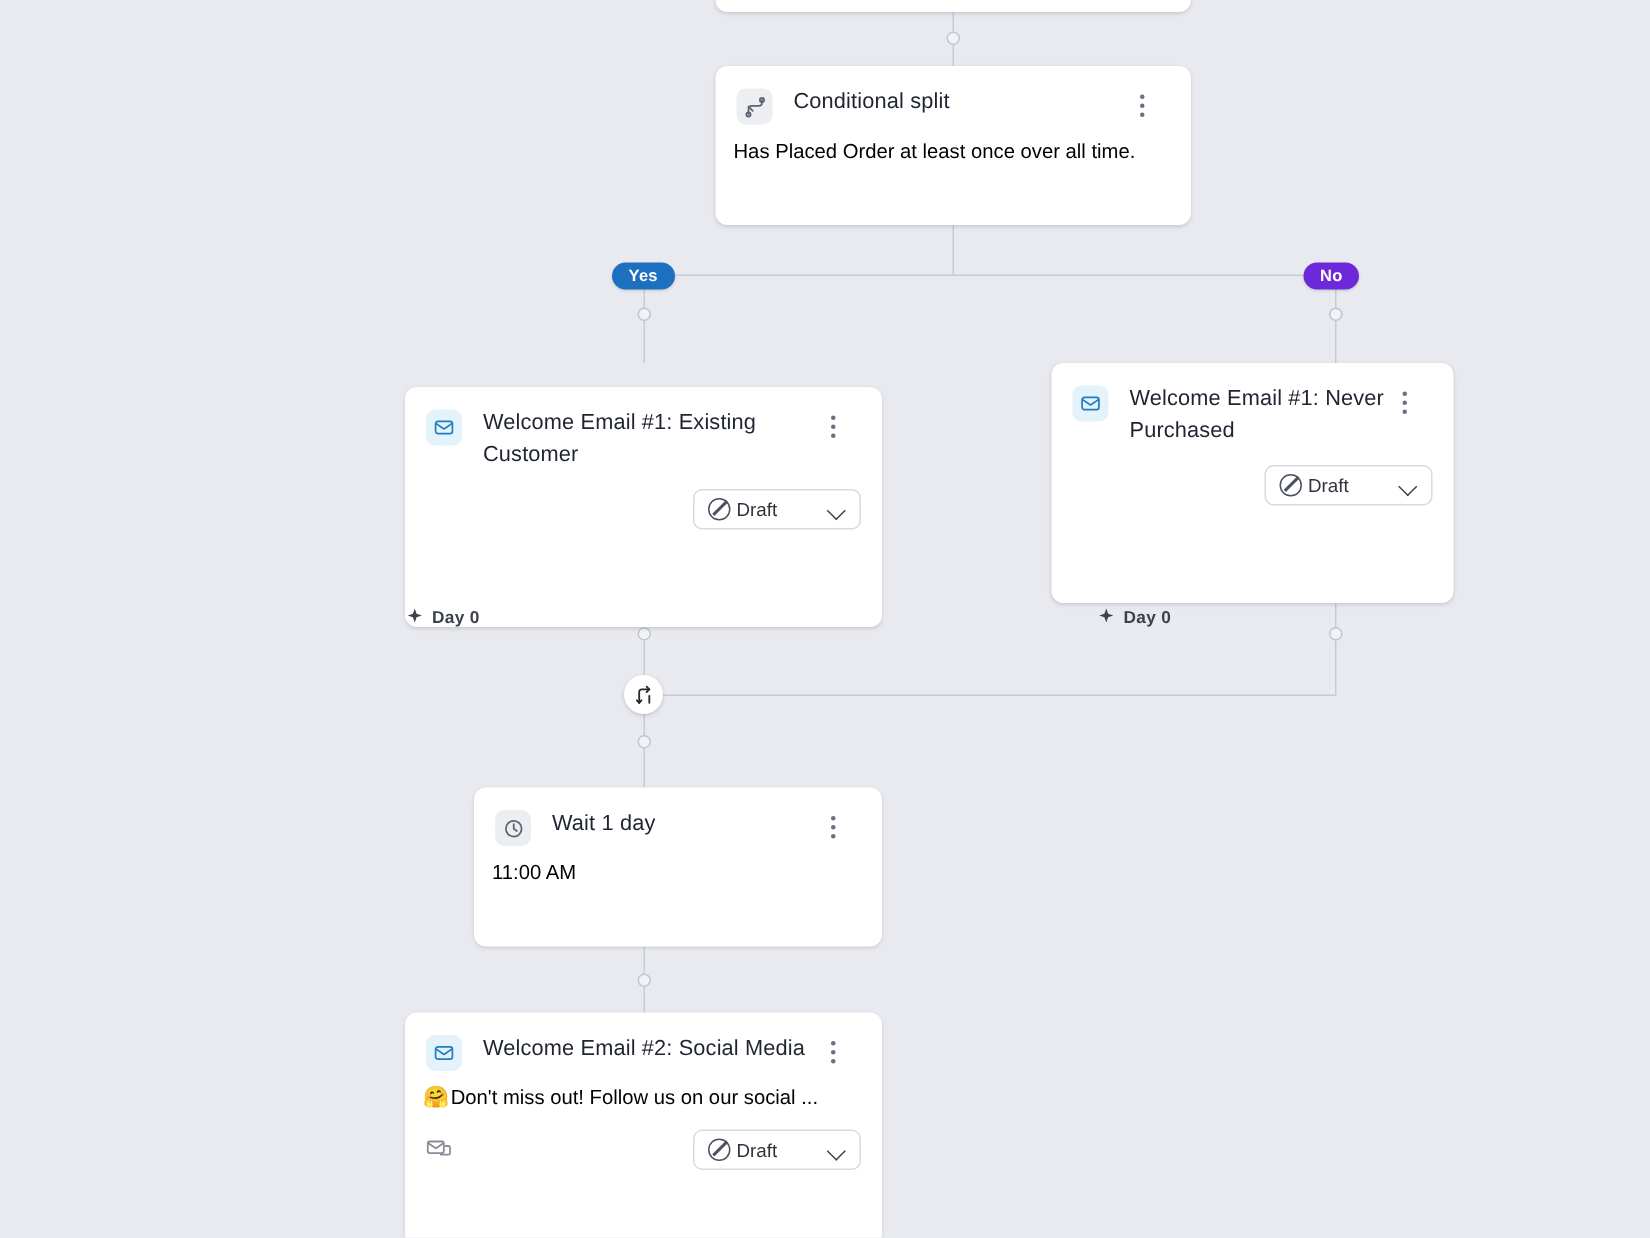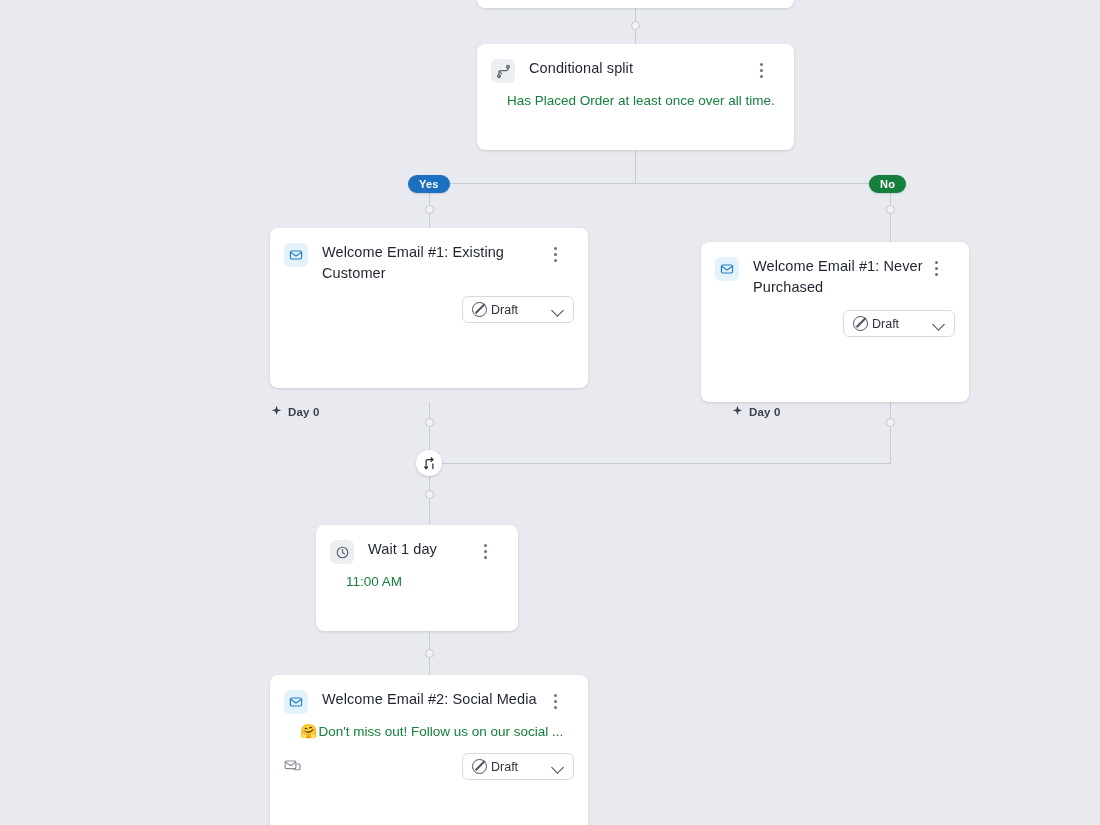--- a/index.html
+++ b/index.html
@@ -48,22 +48,22 @@
   }
   .kebab i{
     position:absolute;left:6px;width:3px;height:3px;border-radius:50%;
     background:#6b7081;display:block;
   }
   .kebab i:nth-child(1){top:3px;}
   .kebab i:nth-child(2){top:9px;}
   .kebab i:nth-child(3){top:15px;}
 
   .card-body{
-    padding:8px 14px 0 30px;font-size:13.5px;line-height:19px;
-    color:#15803d;white-space:nowrap;overflow:hidden;
+    padding:8px 14px 0 12px;font-size:13.5px;line-height:19px;
+    color:#000000;white-space:nowrap;overflow:hidden;
   }
   .card-body .emo{font-size:14px;margin-right:1px;}
 
   .card-foot{
     display:flex;align-items:center;justify-content:flex-end;
     padding:12px 14px 14px 14px;
   }
   .card-foot.with-left{justify-content:space-between;}
 
   .status{
@@ -158,23 +158,23 @@
       <div class="kebab">
           <i></i>
           <i></i>
           <i></i>
         </div>
     </div>
     <div class="card-body">Has Placed Order at least once over all time.</div>
   </div>
 
   <div class="badge" id="badge-yes" style="left: 408px; top: 175px; background: rgb(29, 111, 192);"><span>Yes</span></div>
-  <div class="badge" id="badge-no" style="left: 869px; top: 175px; background: #15803d;"><span>No</span></div>
-
-  <div class="card" style="left:270px;top:228px;width:318px;height:160px;">
+  <div class="badge" id="badge-no" style="left: 869px; top: 175px; background: #6d28d9;"><span>No</span></div>
+
+  <div class="card" style="left:270px;top:258px;width:318px;height:160px;">
     <div class="card-head">
       <div class="head-icon icon-mail">
         <svg width="14" height="14" viewBox="0 0 16 16" fill="none" aria-hidden="true">
           <rect x="1.6" y="3.4" width="12.8" height="9.2" rx="1.8" stroke="#1f7ec0" stroke-width="1.3"></rect>
           <path d="M2.3 5.2l5.1 3.6c.4.3.8.3 1.2 0l5.1-3.6" stroke="#1f7ec0" stroke-width="1.3" stroke-linecap="round"></path>
         </svg>
       </div>
       <div class="head-title">Welcome Email #1: Existing Customer</div>
       <div class="kebab">
           <i></i>
@@ -229,21 +229,21 @@
 
   <div class="merge" style="left:416px;top:450px;">
     <svg width="15" height="15" viewBox="0 0 16 16" fill="none" aria-hidden="true">
       <path d="M4.4 13.4V5.6c0-1 .8-1.8 1.8-1.8h5.4" stroke="#24282f" stroke-width="1.3" stroke-linecap="round" stroke-linejoin="round"></path>
       <path d="M9.7 1.9l1.9 1.9-1.9 1.9" stroke="#24282f" stroke-width="1.3" stroke-linecap="round" stroke-linejoin="round"></path>
       <path d="M11.6 13.4V8.4" stroke="#24282f" stroke-width="1.3" stroke-linecap="round"></path>
       <path d="M2.8 11.6l1.6 1.9 1.6-1.9" stroke="#24282f" stroke-width="1.3" stroke-linecap="round" stroke-linejoin="round"></path>
     </svg>
   </div>
 
-  <div class="card" style="left:316px;top:525px;width:202px;height:106px;">
+  <div class="card" style="left:316px;top:525px;width:272px;height:106px;">
     <div class="card-head">
       <div class="head-icon icon-plain">
         <svg width="15" height="15" viewBox="0 0 16 16" fill="none" aria-hidden="true">
           <circle cx="8" cy="8" r="5.6" stroke="#5d6372" stroke-width="1.25"></circle>
           <path d="M8 4.7V8l2.2 1.6" stroke="#5d6372" stroke-width="1.25" stroke-linecap="round" stroke-linejoin="round"></path>
         </svg>
       </div>
       <div class="head-title">Wait 1 day</div>
       <div class="kebab">
           <i></i>

